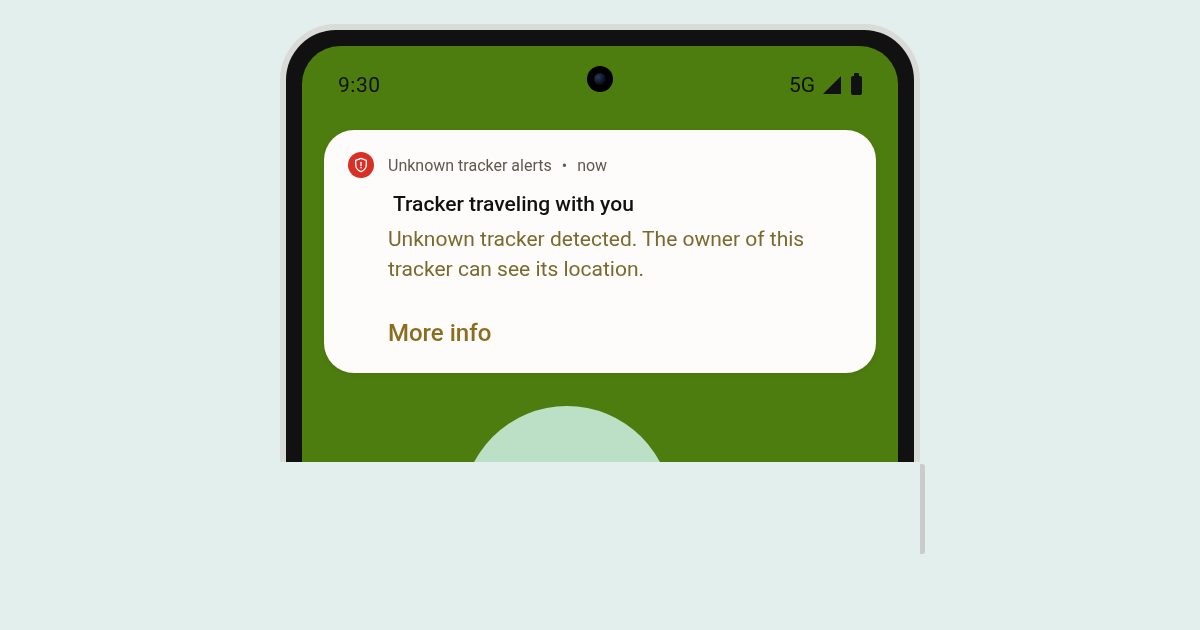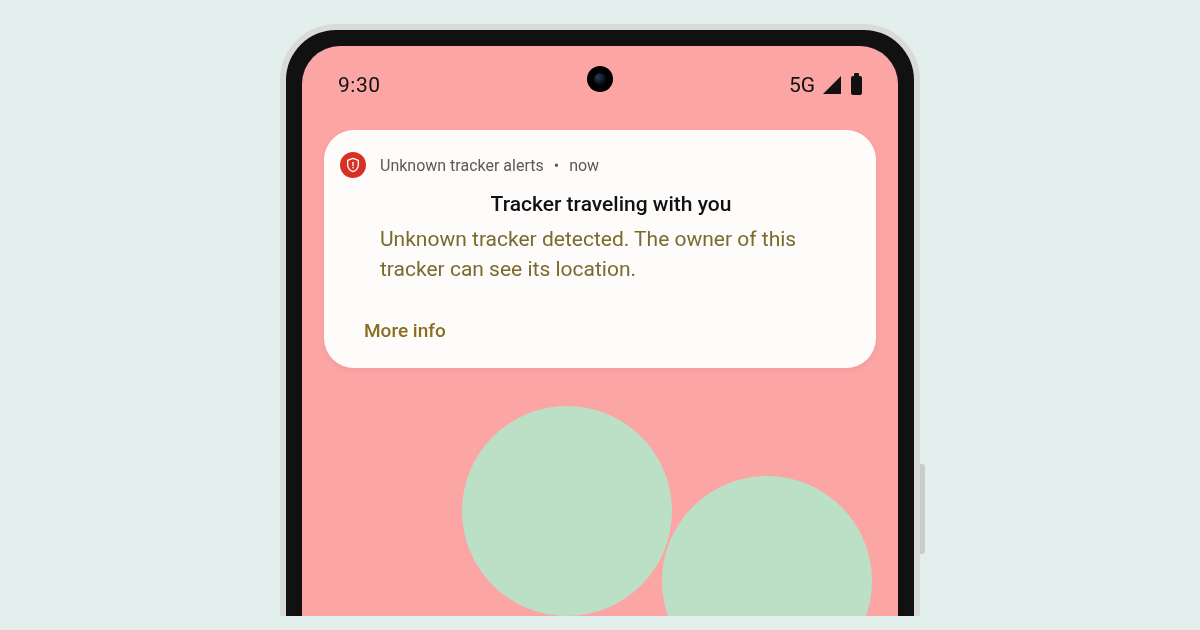--- a/index.html
+++ b/index.html
@@ -36,23 +36,23 @@
     height: 90px;
     background: #c9ccc9;
     border-radius: 0 3px 3px 0;
   }
   .phone-bezel {
     background: #111;
     border-radius: 50px 50px 0 0;
     padding: 16px 16px 0 16px;
   }
   .phone-screen {
-    background: #fca5a5;
+    background: #4d7c0f;
     border-radius: 38px 38px 0 0;
-    height: 570px;
+    height: 416px;
     position: relative;
     overflow: hidden;
   }
   .wallpaper-dot1, .wallpaper-dot2 {
     position: absolute;
     background: #bce0c6;
     border-radius: 50%;
   }
   .wallpaper-dot1 {
     width: 210px; height: 210px;
@@ -109,21 +109,21 @@
     top: -3px; left: 3px;
     width: 5px; height: 3px;
     background: #111;
     border-radius: 1px 1px 0 0;
   }
   .notification {
     position: relative;
     margin: 26px 22px 0 22px;
     background: #fdfcfa;
     border-radius: 30px;
-    padding: 22px 26px 26px 16px;
+    padding: 22px 26px 26px 24px;
     box-shadow: 0 2px 6px rgba(0,0,0,0.06);
   }
   .notif-header {
     display: flex;
     align-items: center;
     gap: 14px;
     color: #5e5a50;
     font-size: 16px;
   }
   .shield-icon {
@@ -131,38 +131,37 @@
     background: #d93025;
     border-radius: 50%;
     display: flex; align-items: center; justify-content: center;
     flex-shrink: 0;
   }
   .shield-icon svg { width: 16px; height: 16px; }
   .notif-header-text { display: flex; align-items: center; gap: 10px; }
   .bullet { color: #5e5a50; }
   .notif-title {
     margin-top: 14px;
-    margin-left: 32px;
+    margin-left: 45px;
     font-size: 21px;
     color: #111;
     font-weight: 500;
-    text-align: center;
   }
   .notif-body {
     margin-top: 8px;
     margin-left: 40px;
     font-size: 21px;
     line-height: 1.45;
     color: #7a6a2f;
     max-width: 420px;
   }
   .notif-action {
     margin-top: 34px;
-    margin-left: 24px;
-    font-size: 19px;
+    margin-left: 40px;
+    font-size: 24px;
     font-weight: 500;
     color: #8a6d1f;
   }
 </style>
 </head>
 <body>
 
 <div class="phone">
   <div class="side-button"></div>
   <div class="phone-outer">

